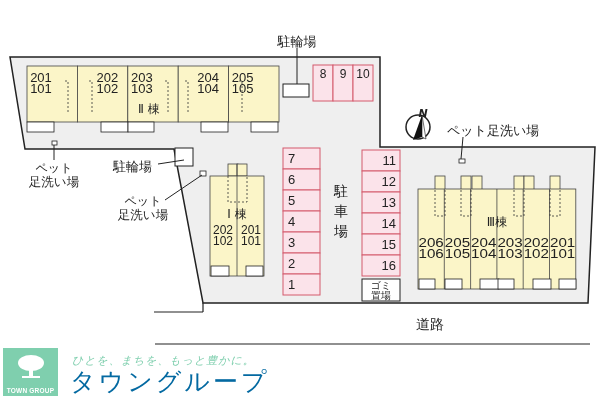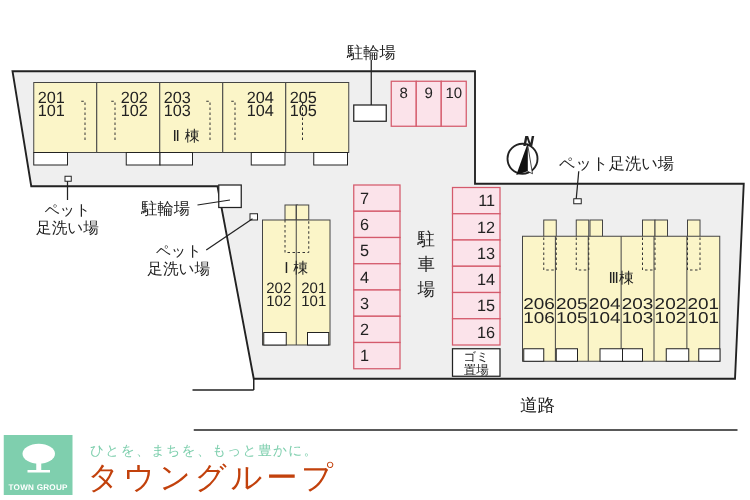--- a/index.html
+++ b/index.html
@@ -3,22 +3,22 @@
 <meta charset="utf-8">
 <style>
   html,body{margin:0;padding:0;background:#ffffff;}
   body{width:600px;height:400px;overflow:hidden;position:relative;font-family:"DejaVu Sans","Liberation Sans",sans-serif;}
   svg{position:absolute;left:0;top:0;}
   .lbl{font-family:"DejaVu Sans","Liberation Sans",sans-serif;fill:#222;}
   .num{font-family:"Liberation Sans","DejaVu Sans",sans-serif;fill:#222;}
   .logo-box{position:absolute;left:3px;top:348px;width:55px;height:48px;background:#7fcfae;}
   .logo-caption{position:absolute;left:0;bottom:2px;width:55px;text-align:center;font-size:6.5px;color:#fff;font-family:"Liberation Sans",sans-serif;font-weight:bold;letter-spacing:0.2px;}
   .logo-tree{position:absolute;left:14px;top:6px;}
-  .tagline{position:absolute;left:72px;top:353px;font-size:11px;color:#7fcfae;letter-spacing:1px;font-family:"DejaVu Sans",sans-serif;}
-  .brand{position:absolute;left:70px;top:365px;font-size:25px;color:#c2410c;letter-spacing:3px;font-family:Liberation Sans, sans-serif;}
+  .tagline{position:absolute;left:72px;top:353px;font-size:11px;color:#7fcfae;letter-spacing:1px;font-family:"DejaVu Sans",sans-serif;font-style:italic;}
+  .brand{position:absolute;left:70px;top:365px;font-size:25px;color:#0369a1;letter-spacing:3px;font-family:Liberation Sans, sans-serif;}
 </style>
 </head>
 <body>
 
 <svg width="600" height="400" viewBox="0 0 600 400">
 
   <polygon id="lot" points="10,57 380,57 380,147 595,147 588,303 203,303 174,149 25,149" stroke="#222" stroke-width="1.5" fill="#efefef"></polygon>
 
   <line x1="154" y1="312" x2="203" y2="312" stroke="#222" stroke-width="1.2"></line>
   <line x1="203" y1="303" x2="203" y2="312" stroke="#222" stroke-width="1.2"></line>

